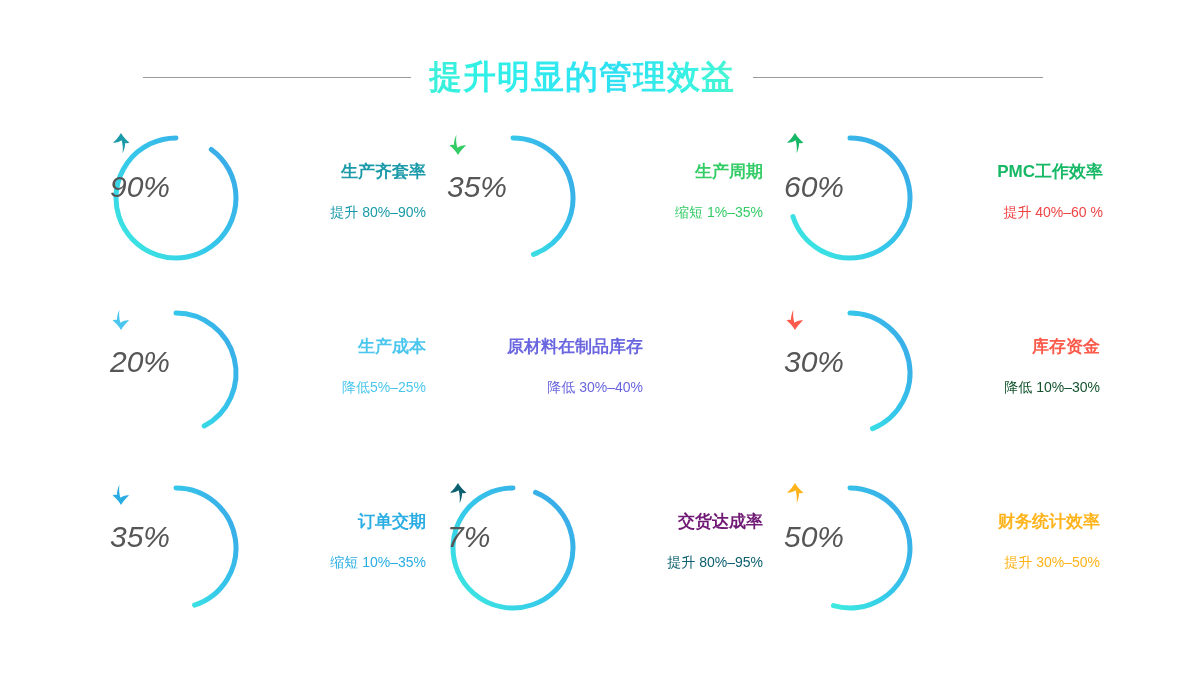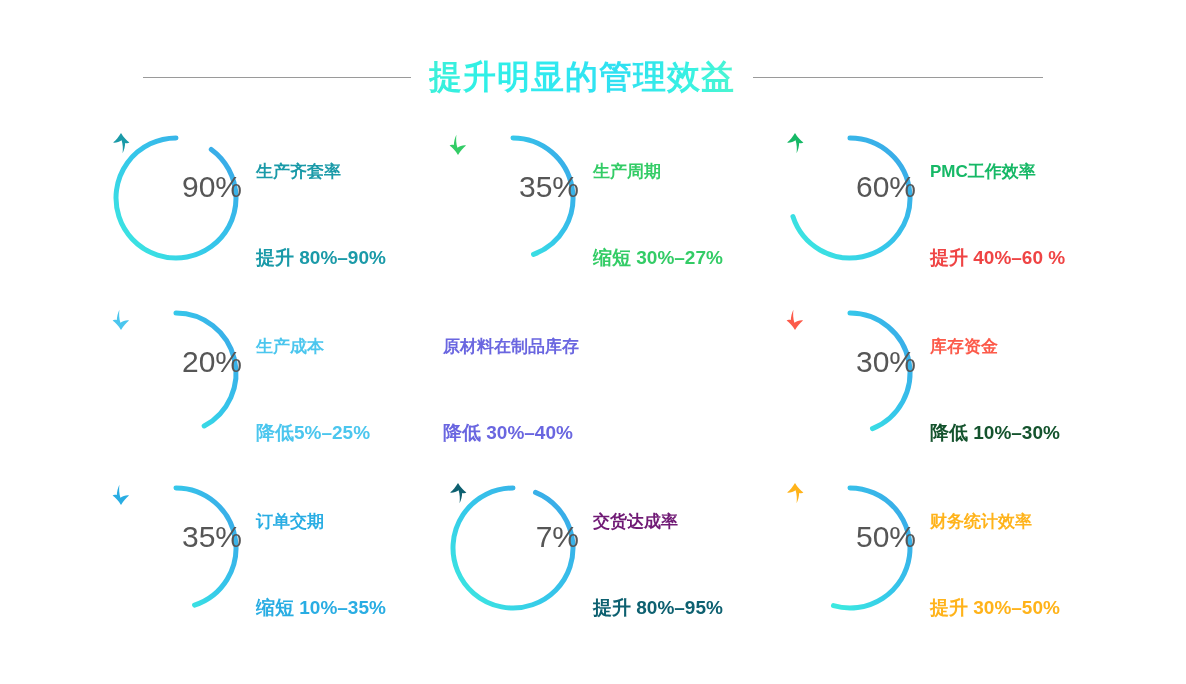--- a/index.html
+++ b/index.html
@@ -80,23 +80,24 @@
     inset: 0;
     width: 132px;
     height: 132px;
     display: block;
   }
   .donut-center {
     position: absolute;
     inset: 0;
     display: flex;
     flex-direction: column;
-    align-items: flex-end;
+    align-items: flex-start;
     justify-content: center;
     pointer-events: none;
+    font-style: italic;
   }
   .donut-value {
     font-size: 30px;
     color: #565656;
     font-weight: normal;
     line-height: 1;
     letter-spacing: 0px;
     margin-top: 4px;
   }
   .donut-arrow {
@@ -107,34 +108,33 @@
     justify-content: center;
   }
   .donut-arrow svg { width: 22px; height: 24px; display: block; }
 
   
   .labels {
     margin-left: 14px;
     margin-top: 36px;
     display: flex;
     flex-direction: column;
-    align-items: flex-start;
+    align-items: flex-end;
     width: 170px;
-    gap: 43px;
   }
   .metric-title {
     font-size: 17px;
     font-weight: bold;
     line-height: 1.2;
     white-space: nowrap;
   }
   .metric-sub {
     margin-top: 22px;
-    font-size: 19px;
-    font-weight: bold;
+    font-size: 14px;
+    font-weight: normal;
     line-height: 1.2;
     white-space: nowrap;
   }
 
   
   .labels.wide { width: 200px; }
 </style>
 </head>
 <body>
 
@@ -187,21 +187,21 @@
           <div class="donut-value">35%</div>
           <div class="donut-arrow">
             <svg viewBox="0 0 22 24" fill="#33cc66">
               <path d="M11 23 C8.6 18.8 5.4 15.4 2.6 13.4 C3.8 12.6 5.4 12.5 6.8 13.1 C7.0 9.6 7.8 6.2 9.4 2.8 C8.9 7.2 9.1 11.6 10.4 15.8 C12.8 14.0 15.8 13.1 19.0 13.4 C16.1 15.7 13.3 19.0 11 23 Z"></path>
             </svg>
           </div>
         </div>
       </div>
       <div class="labels">
         <div class="metric-title" style="color:#33cc66">生产周期</div>
-        <div class="metric-sub" style="color:#33cc66">缩短 30%–27%</div>
+        <div class="metric-sub" style="color:#33cc66">缩短 1%–35%</div>
       </div>
     </div>
     <div class="card">
       <div class="donut">
         <svg viewBox="0 0 132 132">
           <defs>
             <linearGradient id="ringgrad2" x1="1" y1="0.12" x2="0.05" y2="0.95">
               <stop offset="0%" stop-color="#3aa8e8"></stop>
               <stop offset="55%" stop-color="#35c8ea"></stop>
               <stop offset="100%" stop-color="#3ce8e0"></stop>

